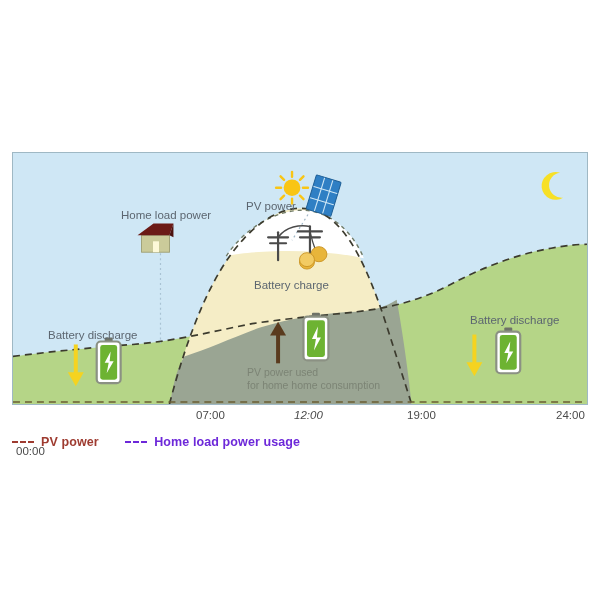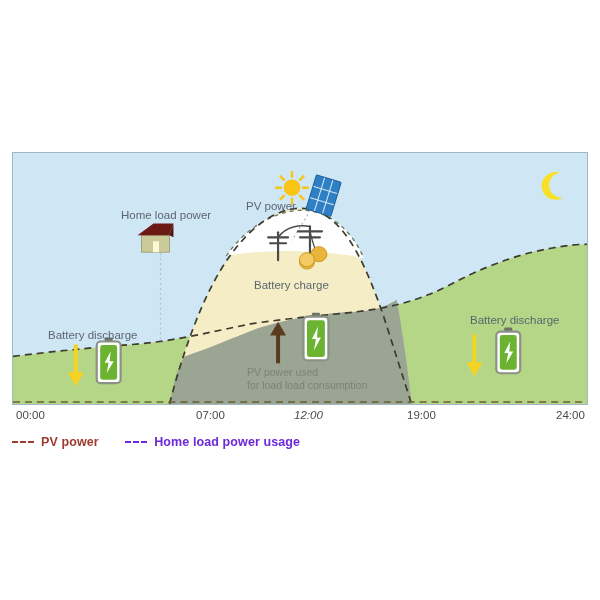--- a/index.html
+++ b/index.html
@@ -172,25 +172,25 @@
       <div class="lbl t-grey" style="left:233px;top:47px;">PV power</div>
 
       <div class="lbl t-grey" style="left:241px;top:126px;">Battery charge</div>
 
       <div class="lbl t-grey" style="left:35px;top:176px;">Battery discharge</div>
 
       <div class="lbl t-grey" style="left:457px;top:161px;">Battery discharge</div>
 
       <div class="lbl t-grey-dk" style="left:234px;top:213px;width:150px;">
         <div>PV power used</div>
-        <div>for load load consumption</div>
+        <div>for home home consumption</div>
       </div>
     </div>
 
-    <div class="axis-lbl" style="left:16px;">00:00</div>
+    <div class="axis-lbl" style="left:16px;margin-top:36px;">00:00</div>
     <div class="axis-lbl" style="left:152px;margin-left:44px;">07:00</div>
     <div class="axis-lbl" style="left:294px;font-style:italic;">12:00</div>
     <div class="axis-lbl" style="left:407px;">19:00</div>
     <div class="axis-lbl" style="left:556px;">24:00</div>
 
     <div id="legend">
       <span class="leg leg-pv">
         <span class="leg-dash"></span>
         <span class="leg-txt">PV  power</span>
       </span>

